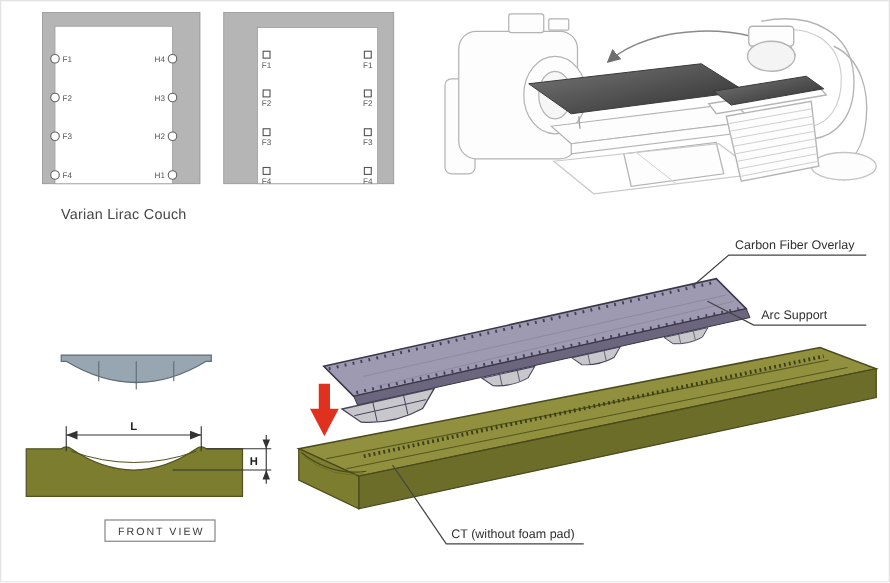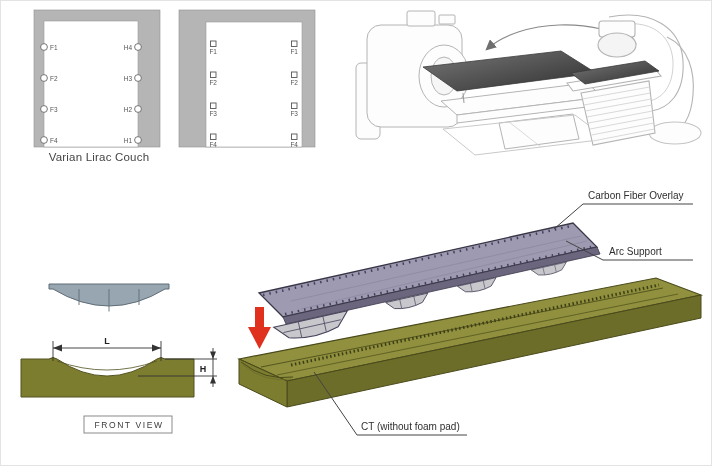--- a/index.html
+++ b/index.html
@@ -73,21 +73,21 @@
         <rect x="265.5" y="97" width="5.5" height="5.5" fill="#fff" stroke="#555" stroke-width="0.9"></rect>
         <rect x="265.5" y="128" width="5.5" height="5.5" fill="#fff" stroke="#555" stroke-width="0.9"></rect>
         <text class="port-label" x="268.2" y="48" text-anchor="middle">F1</text>
         <text class="port-label" x="268.2" y="79" text-anchor="middle">F2</text>
         <text class="port-label" x="268.2" y="110" text-anchor="middle">F3</text>
         <text class="port-label" x="268.2" y="141" text-anchor="middle">F4</text>
       </g>
     </g>
   </svg>
 
-  <div class="caption" style="left:38px;top:150px;width:120px;">Varian Lirac Couch</div>
+  <div class="caption" style="left:38px;top:165px;width:120px;">Varian Lirac Couch</div>
 
   <svg class="abs" style="left:350px;top:2px;" width="362" height="155" viewBox="0 0 362 155">
     <defs>
       <linearGradient id="gradDark" x1="0" y1="0" x2="1" y2="1">
         <stop offset="0" stop-color="#787878"></stop>
           <stop offset="1" stop-color="#2e2e2e"></stop>
       </linearGradient>
       <marker id="arrHead" viewBox="0 0 10 10" refX="8" refY="5" markerWidth="9" markerHeight="9" orient="auto-start-reverse">
         <path d="M0,0 L10,5 L0,10 Z" fill="#6f6f6f"></path>
       </marker>

